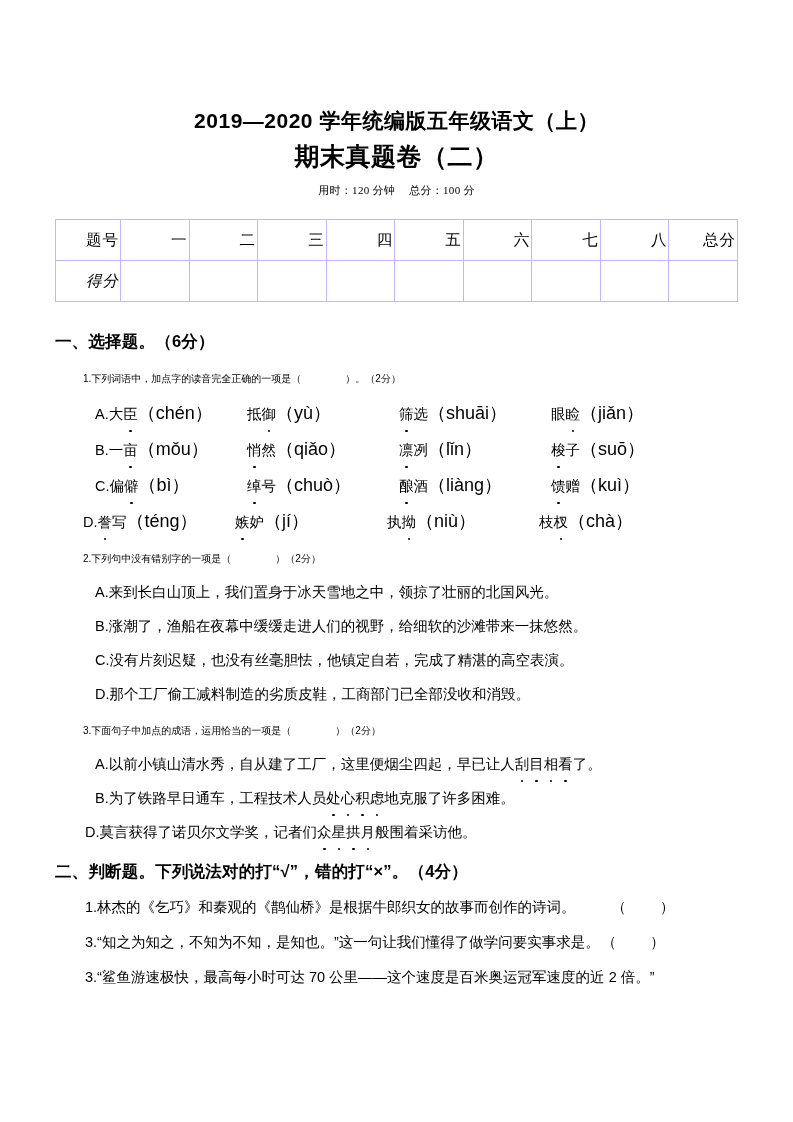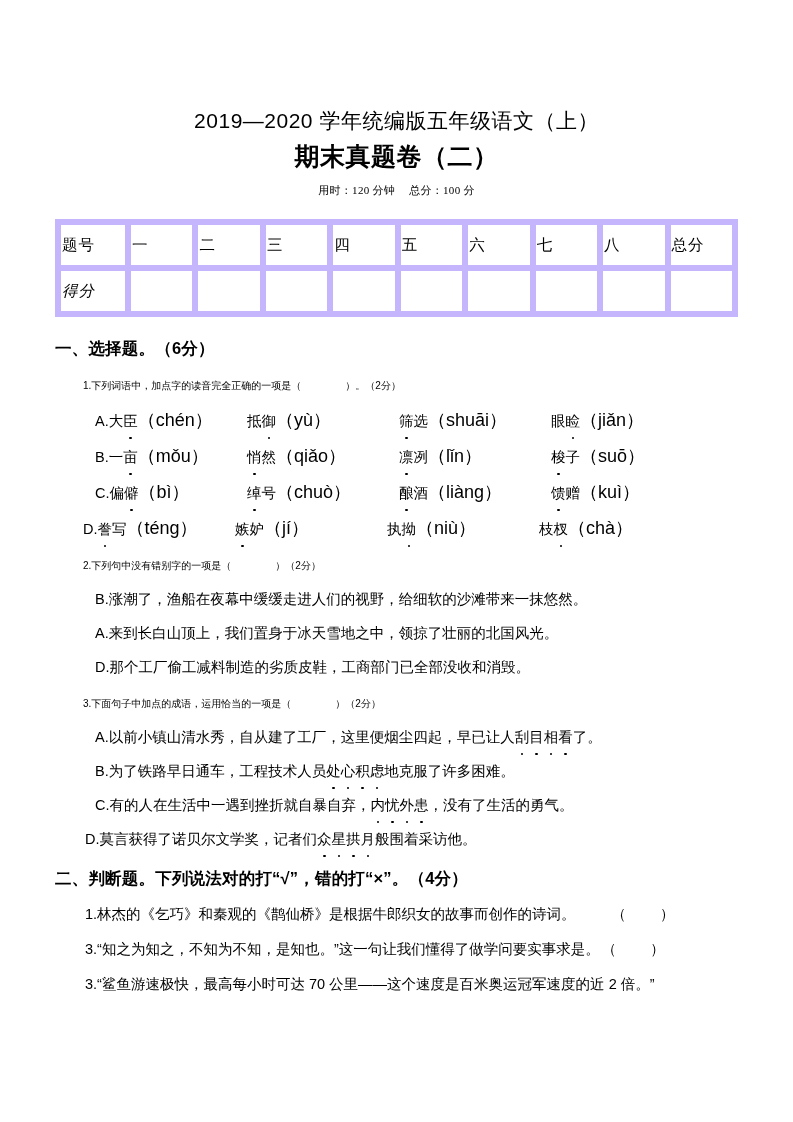--- a/index.html
+++ b/index.html
@@ -23,21 +23,21 @@
     padding: 0 55px;
   }
 
   
   .title-block {
     padding-top: 104px;
     text-align: center;
   }
   .doc-title-1 {
     font-size: 21px;
-    font-weight: normal;
+    font-weight: bold;
     letter-spacing: 0.5px;
     line-height: 34px;
     white-space: nowrap;
   }
   .doc-title-2 {
     font-size: 25px;
     font-weight: bold;
     letter-spacing: 0.5px;
     line-height: 36px;
     white-space: nowrap;
@@ -55,36 +55,36 @@
   .score-table-wrap {
     margin-top: 21px;
   }
   table.score-table {
     border-collapse: collapse;
     width: 683px;
     table-layout: fixed;
     font-family: "Liberation Serif", "DejaVu Serif", serif;
   }
   table.score-table td {
-    border: 6px solid #c4b5fd;
+    border: 1px solid #c4b5fd;
     height: 38px;
-    text-align: left;
+    text-align: right;
     vertical-align: middle;
     font-size: 15.5px;
     letter-spacing: 1px;
   }
   table.score-table td.head-col {
     width: 62px;
     font-size: 15.5px;
   }
   table.score-table tr.row-defen td { height: 38px; font-style: italic; }
 
   
   .content {
-    margin-top: 16px;
+    margin-top: 24px;
   }
   .section-head {
     font-size: 16.5px;
     font-weight: bold;
     line-height: 31px;
     margin-top: 9px;
     letter-spacing: 0.2px;
     white-space: nowrap;
   }
   .q-stem {
@@ -229,31 +229,31 @@
 
     <div class="pinyin-row">
       <span class="pinyin-cell"><span>C.</span><span>偏</span><span class="dotted">僻</span><span></span><span class="py">（bì）</span></span><span class="pinyin-cell"><span></span><span class="dotted">绰</span><span>号</span><span class="py">（chuò）</span></span><span class="pinyin-cell"><span></span><span class="dotted">酿</span><span>酒</span><span class="py">（liàng）</span></span><span class="pinyin-cell"><span></span><span class="dotted">馈</span><span>赠</span><span class="py">（kuì）</span></span>
     </div>
 
     <div class="pinyin-row row-d">
       <span class="pinyin-cell"><span>D.</span><span></span><span class="dotted">誊</span><span>写</span><span class="py">（téng）</span></span><span class="pinyin-cell"><span></span><span class="dotted">嫉</span><span>妒</span><span class="py">（jí）</span></span><span class="pinyin-cell"><span>执</span><span class="dotted">拗</span><span></span><span class="py">（niù）</span></span><span class="pinyin-cell"><span>枝</span><span class="dotted">杈</span><span></span><span class="py">（chà）</span></span>
     </div>
 
     <div class="q-stem"><span>2.下列句中没有错别字的一项是（</span><span class="blank-gap"></span><span>）（2分）</span></div>
+    <div class="opt-line">A.来到长白山顶上，我们置身于冰天雪地之中，领掠了壮丽的北国风光。</div>
     <div class="opt-line">B.涨潮了，渔船在夜幕中缓缓走进人们的视野，给细软的沙滩带来一抹悠然。</div>
-    <div class="opt-line">A.来到长白山顶上，我们置身于冰天雪地之中，领掠了壮丽的北国风光。</div>
+    <div class="opt-line">C.没有片刻迟疑，也没有丝毫胆怯，他镇定自若，完成了精湛的高空表演。</div>
     <div class="opt-line">D.那个工厂偷工减料制造的劣质皮鞋，工商部门已全部没收和消毁。</div>
 
     <div class="q-stem"><span>3.下面句子中加点的成语，运用恰当的一项是（</span><span class="blank-gap"></span><span>）（2分）</span></div>
 
     <div class="opt-line"><span>A.</span><span>以前小镇山清水秀，自从建了工厂，这里便烟尘四起，早已让人</span><span class="dotted-multi"><span class="dch">刮</span><span class="dch">目</span><span class="dch">相</span><span class="dch">看</span></span><span>了。</span></div>
 
     <div class="opt-line"><span>B.</span><span>为了铁路早日通车，工程技术人员</span><span class="dotted-multi"><span class="dch">处</span><span class="dch">心</span><span class="dch">积</span><span class="dch">虑</span></span><span>地克服了许多困难。</span></div>
 
-    <div class="opt-line"><span>C.</span><span>有的人在生活中一遇到挫折就自暴自弃，</span><span class="dotted-multi"><span class="dch">内</span><span class="dch">忧</span><span class="dch">外</span><span class="dch">患</span></span><span>，没有了生活的勇气。</span></div>
 
     <div class="opt-line indent-d"><span>D.</span><span>莫言获得了诺贝尔文学奖，记者们</span><span class="dotted-multi"><span class="dch">众</span><span class="dch">星</span><span class="dch">拱</span><span class="dch">月</span></span><span>般围着采访他。</span></div>
 
     <div class="section-head">二、判断题。下列说法对的打“√”，错的打“×”。（4分）</div>
 
     <div class="tf-line"><span>1.林杰的《乞巧》和秦观的《鹊仙桥》是根据牛郎织女的故事而创作的诗词。</span><span class="lead-gap-a"></span><span>（</span><span class="tail-gap"></span><span>）</span></div>
 
     <div class="tf-line"><span>3.“知之为知之，不知为不知，是知也。”这一句让我们懂得了做学问要实事求是。</span><span class="lead-gap-b"></span><span>（</span><span class="tail-gap"></span><span>）</span></div>
 
     <div class="tf-line"><span>3.“鲨鱼游速极快，最高每小时可达 70 公里——这个速度是百米奥运冠军速度的近 2 倍。”</span></div>

